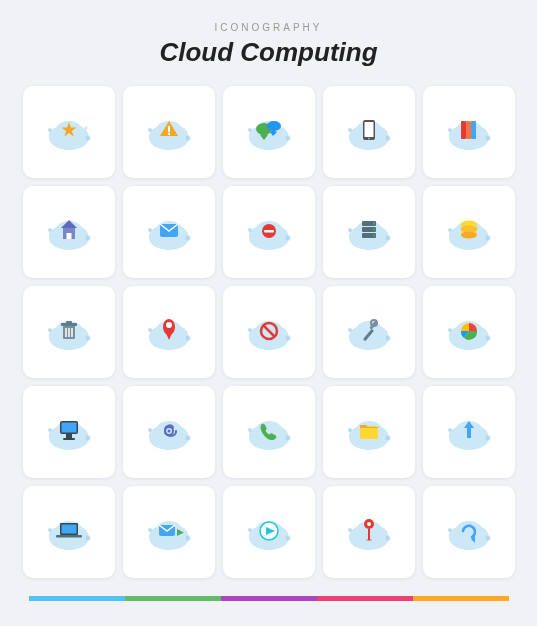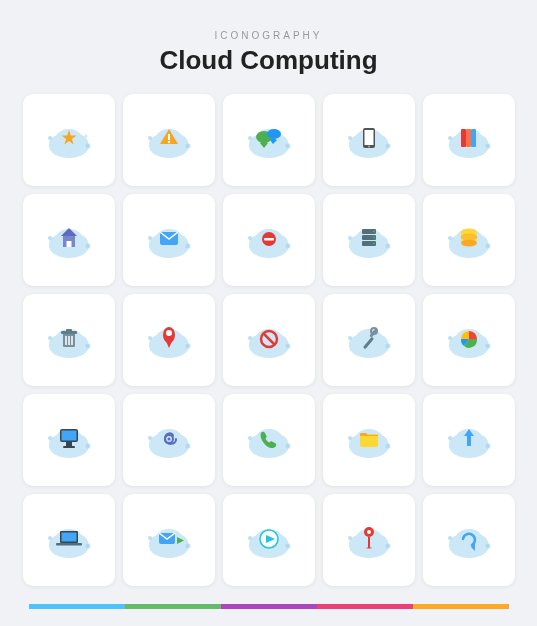--- a/index.html
+++ b/index.html
@@ -8,33 +8,34 @@
       height: 626px;
       background: #f0f2f5;
       font-family: Arial, sans-serif;
       display: flex;
       flex-direction: column;
       align-items: center;
       overflow: hidden;
     }
     .header {
       text-align: center;
-      padding: 30px 0 10px;
+      padding: 22px 0 10px;
     }
     .header-subtitle {
       font-size: 10px;
       letter-spacing: 3px;
       color: #999;
       text-transform: uppercase;
       margin-bottom: 4px;
     }
     .header-title {
       font-size: 26px;
       font-weight: bold;
       color: #222;
+      font-style: italic;
     }
     .grid {
       display: grid;
       grid-template-columns: repeat(5, 92px);
       grid-template-rows: repeat(5, 92px);
       gap: 8px;
       padding: 8px;
     }
     .icon-card {
       background: #fff;

